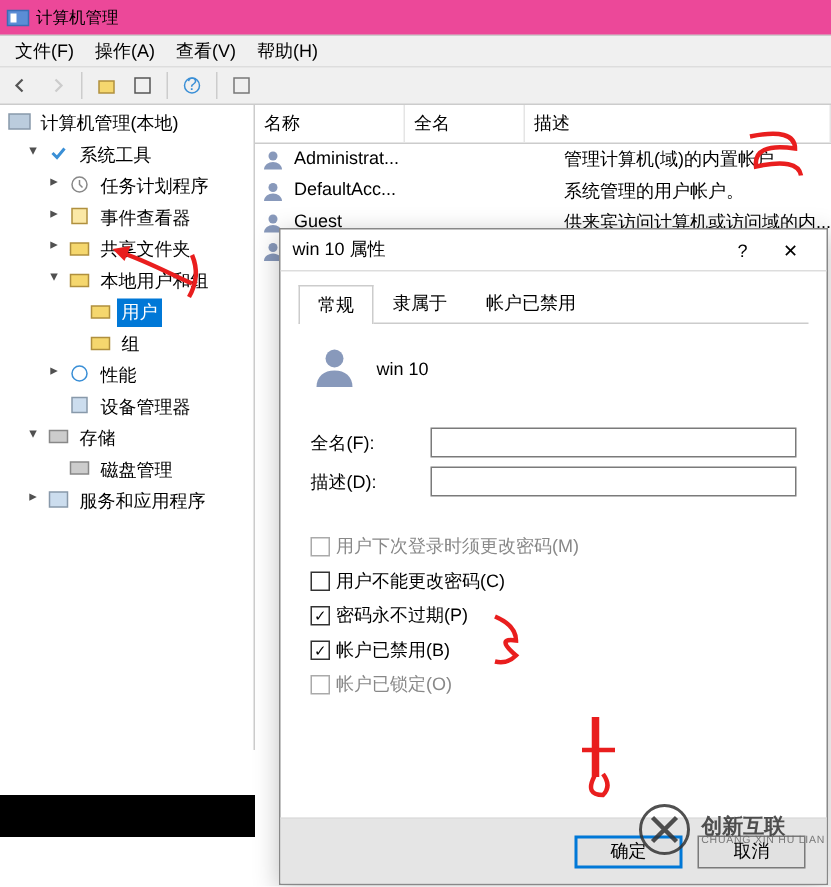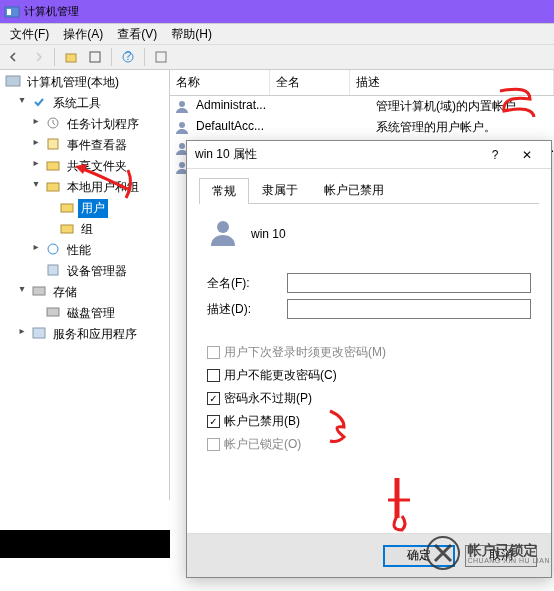--- a/index.html
+++ b/index.html
@@ -1,18 +1,18 @@
 <!DOCTYPE html>
 <html><head>
   <meta charset="utf-8">
   <style>
     * { margin: 0; padding: 0; box-sizing: border-box; font-family: "Microsoft YaHei", "Segoe UI", sans-serif; font-size: 12px; }
     body { width: 554px; height: 591px; background: #fff; position: relative; overflow: hidden; }
     
-    .titlebar { height: 24px; display: flex; align-items: center; padding: 0 4px; border-bottom: 1px solid #ccc; background: #8b5cf6; }
+    .titlebar { height: 24px; display: flex; align-items: center; padding: 0 4px; border-bottom: 1px solid #ccc; background: #ec4899; }
     .titlebar-icon { width: 16px; height: 16px; margin-right: 4px; }
     .titlebar-text { font-size: 11px; }
 
     .menubar { height: 20px; display: flex; align-items: center; padding: 0 4px; gap: 2px; background: #f0f0f0; }
     .menu-item { padding: 2px 6px; cursor: default; }
 
     .toolbar { height: 26px; display: flex; align-items: center; padding: 0 4px; gap: 4px; border-top: 1px solid #ddd; border-bottom: 1px solid #ccc; background: #f0f0f0; }
     .tool-btn { width: 20px; height: 20px; display: flex; align-items: center; justify-content: center; cursor: default; }
     .tool-sep { width: 1px; height: 18px; background: #ccc; margin: 0 2px; }
 
@@ -31,21 +31,21 @@
     .list-header { display: flex; border-bottom: 1px solid #ccc; background: #fff; }
     .list-hcol { padding: 4px 6px; border-right: 1px solid #e5e5e5; }
     .col-name { width: 100px; }
     .col-fullname { width: 80px; }
     .col-desc { flex: 1; }
     .list-row { display: flex; padding: 1px 0; align-items: center; cursor: default; }
     .row-icon { width: 16px; height: 16px; margin: 0 4px; }
     .row-cells { display: flex; flex: 1; }
     .row-cell { padding: 1px 2px; overflow: hidden; text-overflow: ellipsis; white-space: nowrap; }
 
-    .dialog { position: absolute; left: 186px; top: 140px; width: 366px; height: 438px; background: #fff; border: 1px solid #888; box-shadow: 0 4px 16px rgba(0,0,0,0.25); }
+    .dialog { position: absolute; left: 186px; top: 152px; width: 366px; height: 438px; background: #fff; border: 1px solid #888; box-shadow: 0 4px 16px rgba(0,0,0,0.25); }
     .dialog-titlebar { height: 28px; display: flex; align-items: center; padding: 0 8px; border-bottom: 1px solid #ddd; }
     .dialog-title { flex: 1; font-size: 12px; }
     .dlg-close, .dlg-help { width: 32px; text-align: center; cursor: default; }
     .dialog-body { padding: 8px 12px; }
     .tabs { display: flex; border-bottom: 1px solid #ccc; margin-bottom: 8px; }
     .tab { padding: 4px 12px; border: 1px solid transparent; border-bottom: none; cursor: default; }
     .tab.active { border-color: #ccc; background: #fff; position: relative; top: 1px; }
     .user-header { display: flex; align-items: center; gap: 12px; padding: 4px 8px 16px 8px; }
     .form-row { display: flex; align-items: center; margin: 6px 0; padding: 0 8px; }
     .form-label { width: 80px; }
@@ -374,18 +374,18 @@
     <path d="M388 500 l22 0" stroke="#e91e1e" stroke-width="3" fill="none"></path>
   </svg>
 </div>
 
 <div class="watermark">
   <svg width="36" height="36" viewBox="0 0 36 36">
     <circle cx="18" cy="18" r="16" fill="none" stroke="#333" stroke-width="2"></circle>
     <path d="M10 10 L26 26 M26 10 L10 26" stroke="#333" stroke-width="3"></path>
   </svg>
   <div class="watermark-text">
-    <span class="watermark-cn">帐户已锁定</span>
+    <span class="watermark-cn">创新互联</span>
     <span class="watermark-en">CHUANG XIN HU LIAN</span>
   </div>
 </div>
 
 <div style="position:absolute;left:0;top:530px;width:170px;height:28px;background:#000;"></div>
 
 </body></html>

